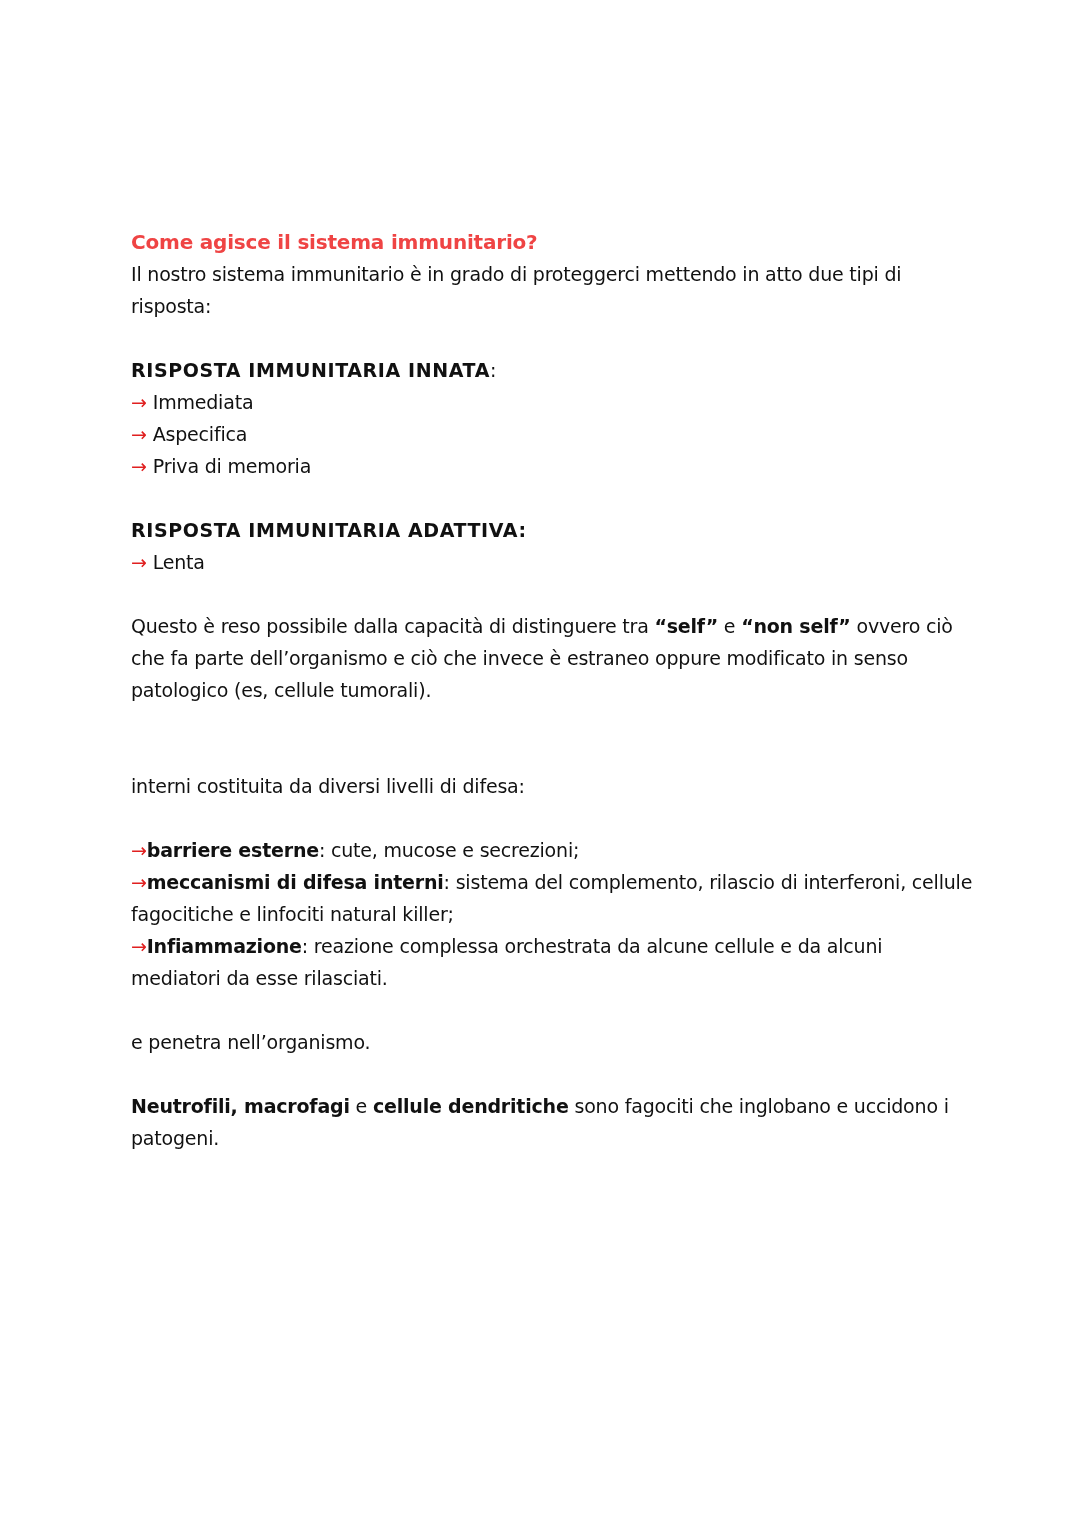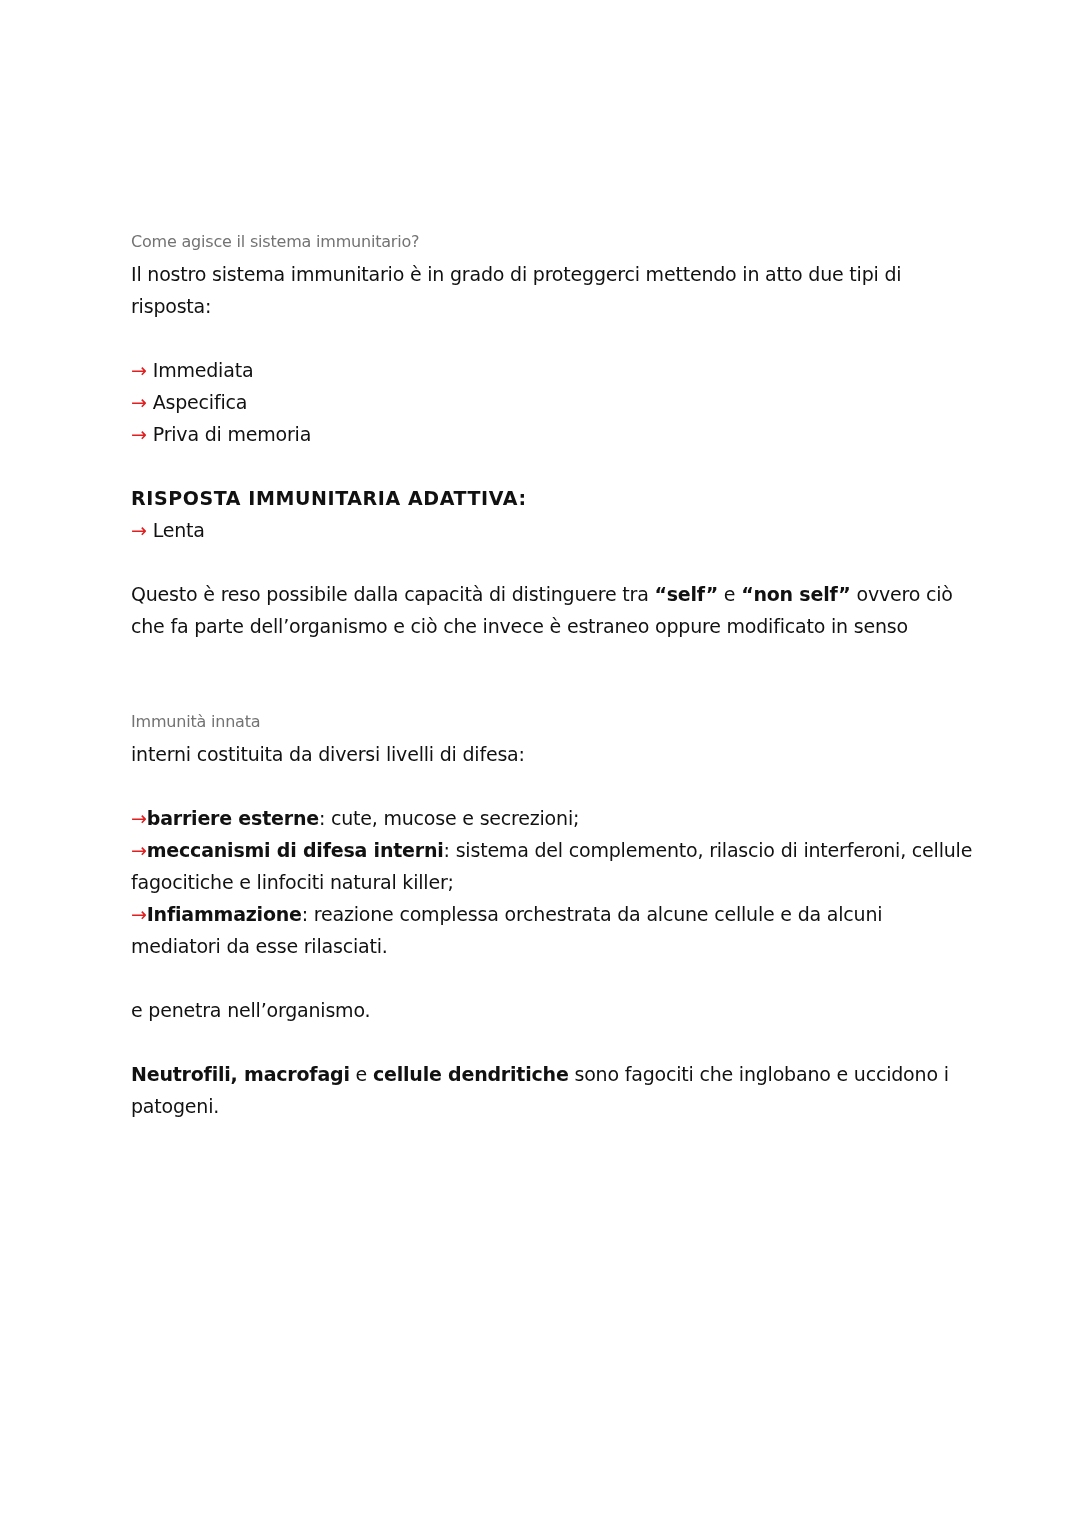--- a/index.html
+++ b/index.html
@@ -18,23 +18,23 @@
     .page {
       position: absolute;
       left: 131px;
       top: 226px;
       width: 830px;
       font-size: 19px;
       line-height: 32px;
       letter-spacing: -0.2px;
     }
     .heading {
-      color: #737373;
-      font-weight: normal;
-      font-size: 16px;
+      color: #ef4444;
+      font-weight: bold;
+      font-size: 20px;
       line-height: 32px;
     }
     .line { white-space: nowrap; }
     .blank { height: 32px; }
     .section-title {
       font-weight: bold;
       letter-spacing: 0.6px;
     }
     .arrow {
       color: #e02020;
@@ -48,44 +48,47 @@
 <body>
 
 <div class="page">
 
   <div class="heading line">Come agisce il sistema immunitario?</div>
   <div class="line">Il nostro sistema immunitario è in grado di proteggerci mettendo in atto due tipi di</div>
   <div class="line">risposta:</div>
   <div class="blank"></div>
 
   <div class="line">
+    <span class="section-title">RISPOSTA IMMUNITARIA INNATA</span><span>:</span>
+  </div>
+  <div class="line">
     <span class="arrow">→</span><span>Immediata</span>
   </div>
   <div class="line">
     <span class="arrow">→</span><span>Aspecifica</span>
   </div>
   <div class="line">
     <span class="arrow">→</span><span>Priva di memoria</span>
   </div>
   <div class="blank"></div>
 
   <div class="line section-title">RISPOSTA IMMUNITARIA ADATTIVA:</div>
   <div class="line">
     <span class="arrow">→</span><span>Lenta</span>
   </div>
   <div class="blank"></div>
 
   <div class="line">
     <span>Questo è reso possibile dalla capacità di distinguere tra </span><b>“self”</b><span> e </span><b>“non self”</b><span> ovvero ciò</span>
   </div>
   <div class="line">che fa parte dell’organismo e ciò che invece è estraneo oppure modificato in senso</div>
+  <div class="line">patologico (es, cellule tumorali).</div>
 
   <div class="spacer-2"></div>
 
-  <div class="heading line">Immunità innata</div>
   <div class="line">interni costituita da diversi livelli di difesa:</div>
   <div class="blank"></div>
 
   <div class="line">
     <span class="arrow tight">→</span><b>barriere esterne</b><span>: cute, mucose e secrezioni;</span>
   </div>
   <div class="line">
     <span class="arrow tight">→</span><b>meccanismi di difesa interni</b><span>: sistema del complemento, rilascio di interferoni, cellule</span>
   </div>
   <div class="line">fagocitiche e linfociti natural killer;</div>

